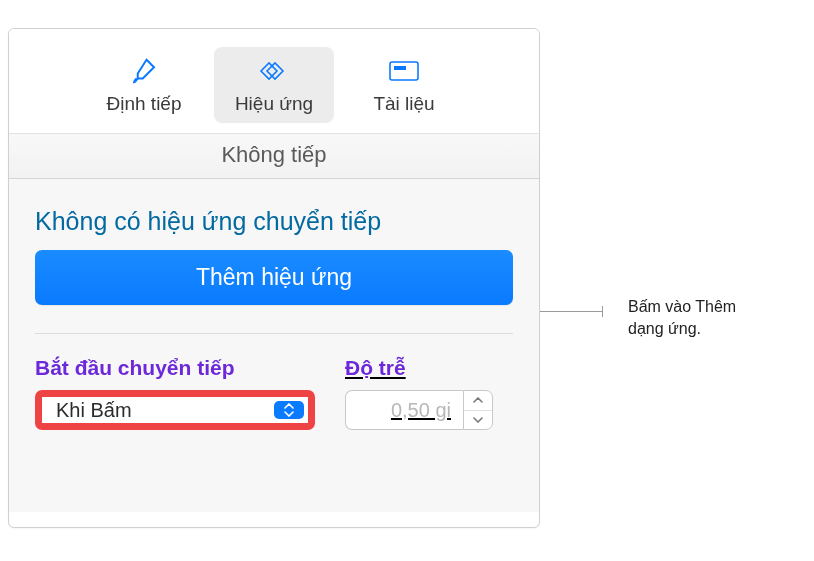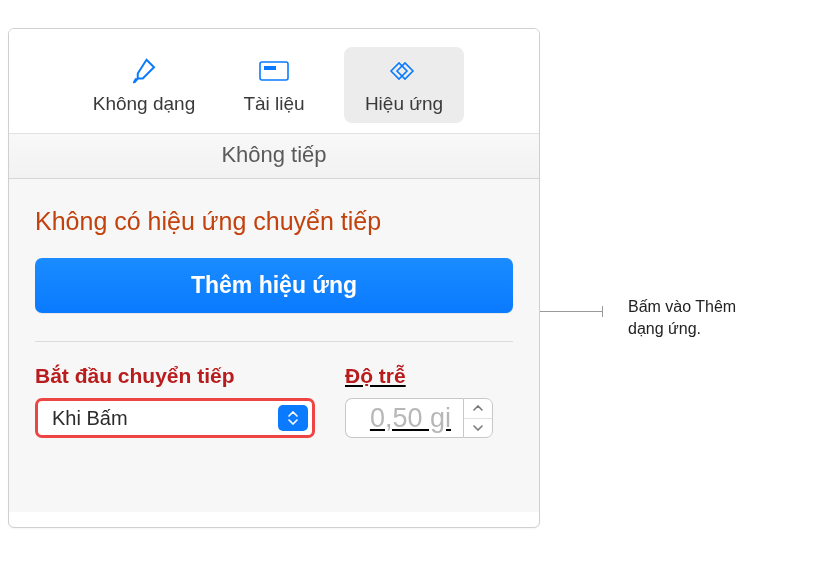--- a/index.html
+++ b/index.html
@@ -50,62 +50,61 @@
     background: linear-gradient(#f8f8f8, #f2f2f2);
     border-top: 1px solid #e2e2e2;
     border-bottom: 1px solid #d6d6d6;
   }
   .body {
     padding: 0 26px 0 26px;
     background: #f7f7f7;
     height: calc(100% - 165px);
   }
   .no-effect {
-    color: #c2410c;
+    color: #0369a1;
     font-size: 25px;
     padding: 28px 0 14px 0;
   }
   .add-btn {
     display: block;
     width: 100%;
     background: linear-gradient(#1a8cff, #0a7aff);
     color: #fff;
     font-size: 23px;
-    font-weight: 700;
+    font-weight: 400;
     text-align: center;
     border: none;
     border-radius: 7px;
     padding: 14px 0;
     box-shadow: 0 1px 0 rgba(0,0,0,0.06);
     cursor: pointer;
-    margin-top: 8px;
   }
   .divider {
     height: 1px;
     background: #dcdcdc;
     margin: 28px 0 22px 0;
   }
   .row {
     display: flex;
     gap: 30px;
   }
   .col { flex: none; }
   .col.start { width: 280px; }
   .col.delay { width: 170px; text-decoration: underline; }
   .field-label {
     font-size: 21px;
     font-weight: 600;
-    color: #b91c1c;
+    color: #6d28d9;
     margin-bottom: 10px;
   }
   .select {
     position: relative;
     width: 280px;
     height: 40px;
-    border: 3px solid #ef4444;
+    border: 7px solid #ef4444;
     border-radius: 7px;
     background: #ffffff;
     display: flex;
     align-items: center;
     padding: 0 42px 0 14px;
     font-size: 20px;
     color: #2b2b2b;
     cursor: default;
   }
   .select .chevrons {
@@ -122,21 +121,21 @@
   }
   .select .chevrons svg { display: block; }
   .delay-group { display: flex; align-items: stretch; }
   .delay-input {
     width: 118px;
     height: 40px;
     border: 1px solid #c8c8c8;
     border-right: none;
     border-radius: 7px 0 0 7px;
     background: #fff;
-    font-size: 27px;
+    font-size: 20px;
     color: #b7b7b7;
     padding: 0 12px;
     text-align: right;
   }
   .stepper {
     width: 30px;
     height: 40px;
     border: 1px solid #c8c8c8;
     border-radius: 0 7px 7px 0;
     background: #fff;
@@ -183,39 +182,39 @@
   <div class="panel">
 
     <div class="toolbar">
       <div class="tool">
         <div class="icon-wrap">
           <svg width="30" height="30" viewBox="0 0 24 24" fill="none" stroke="#0a7aff" stroke-width="1.6">
             <path d="M14 3 L20 9 L11 18 L7 18 L7 14 Z"></path>
             <path d="M7 18 C6 19 5 21 4 21 C4 20 5 19 6 18"></path>
           </svg>
         </div>
-        <div class="label">Không dạng</div>
+        <div class="label">Định tiếp</div>
+      </div>
+      <div class="tool active">
+        <div class="icon-wrap">
+          <svg width="38" height="28" viewBox="0 0 38 28" fill="none" stroke="#0a7aff" stroke-width="1.6">
+            <path d="M12 14 L20 6 L28 14 L20 22 Z"></path>
+            <path d="M6 14 L14 6 L22 14 L14 22 Z"></path>
+          </svg>
+        </div>
+        <div class="label">Hiệu ứng</div>
       </div>
       <div class="tool">
         <div class="icon-wrap">
           <svg width="34" height="26" viewBox="0 0 34 26" fill="none" stroke="#0a7aff" stroke-width="1.6">
             <rect x="3" y="4" width="28" height="18" rx="2"></rect>
             <rect x="7" y="8" width="12" height="4" fill="#0a7aff" stroke="none"></rect>
           </svg>
         </div>
         <div class="label">Tài liệu</div>
-      </div>
-      <div class="tool active">
-        <div class="icon-wrap">
-          <svg width="38" height="28" viewBox="0 0 38 28" fill="none" stroke="#0a7aff" stroke-width="1.6">
-            <path d="M12 14 L20 6 L28 14 L20 22 Z"></path>
-            <path d="M6 14 L14 6 L22 14 L14 22 Z"></path>
-          </svg>
-        </div>
-        <div class="label">Hiệu ứng</div>
       </div>
     </div>
 
     <div class="subheader">Không tiếp</div>
 
     <div class="body">
       <div class="no-effect">Không có hiệu ứng chuyển tiếp</div>
       <button class="add-btn">Thêm hiệu ứng</button>
 
       <div class="divider"></div>

